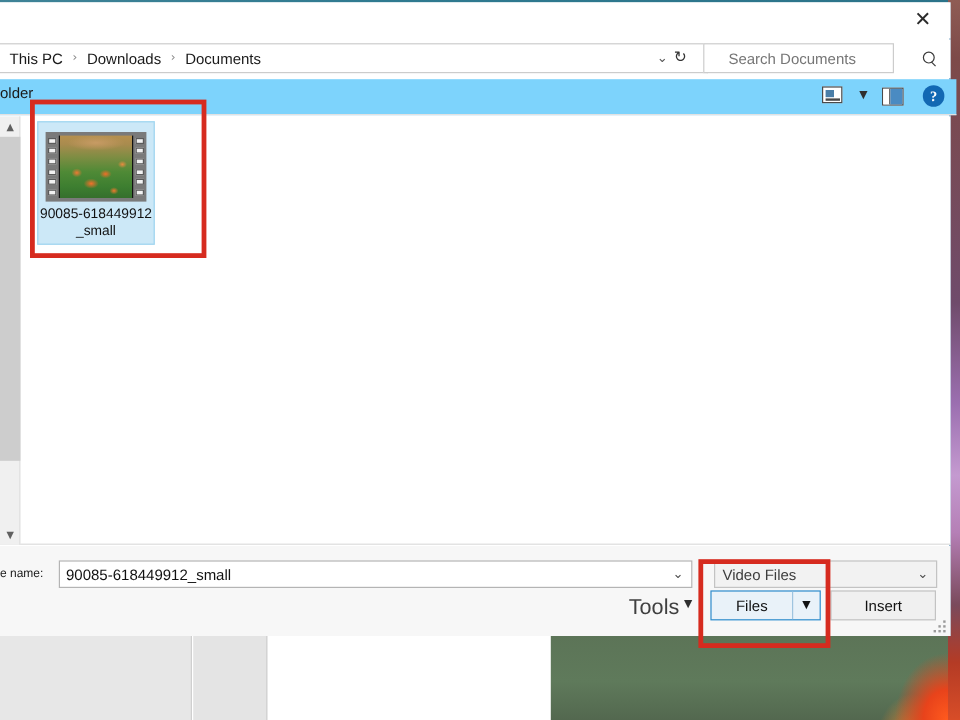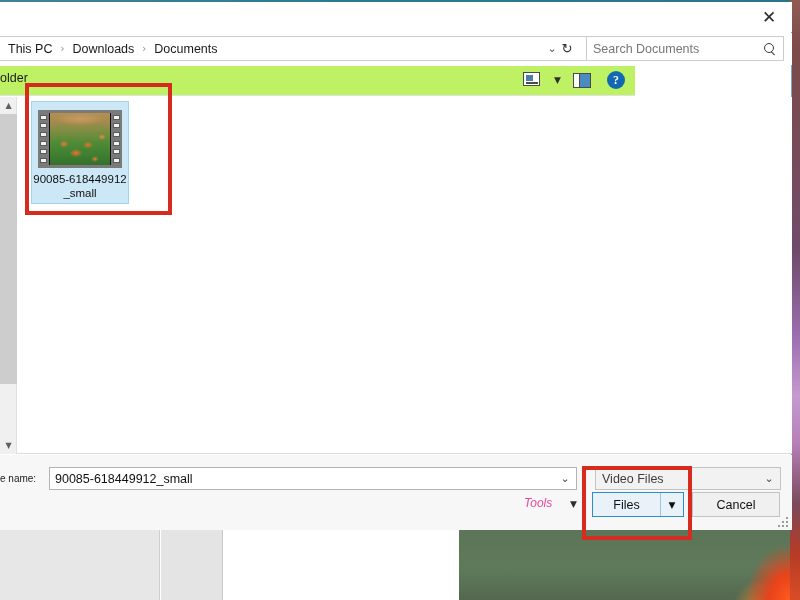--- a/index.html
+++ b/index.html
@@ -135,25 +135,25 @@
     position: absolute;
     left: 554px; top: 34px;
     width: 26px; height: 25px;
     display: flex; align-items: center; justify-content: center;
     font-size: 13px; color: #333;
     font-family: "DejaVu Sans", sans-serif;
   }
   #search-box {
     position: absolute;
     left: 586px; top: 34px;
-    width: 198px; height: 25px;
+    width: 159px; height: 25px;
     border: 1px solid #cccccc;
     background: #ffffff;
     display: flex; align-items: center;
-    padding: 0 6px;
+    padding: 0 20px;
     justify-content: space-between;
   }
   #search-input {
     flex: 1;
     border: none; outline: none;
     font-family: "Liberation Sans", sans-serif;
     font-size: 12.5px;
     color: #6d6d6d;
     background: transparent;
   }
@@ -178,22 +178,22 @@
     width: 5px; height: 1.3px;
     background: #3a3a3a;
     transform: rotate(45deg);
     transform-origin: left center;
   }
 
   
   #toolbar-row {
     position: absolute;
     left: 0; top: 64px;
-    width: 635px; height: 30px;
-    background: #bef264;
+    width: 797px; height: 30px;
+    background: #7dd3fc;
     border-bottom: 1px solid #e2e2e2;
   }
   #new-folder-button {
     position: absolute;
     left: 0; top: 5px;
     font-size: 12.5px;
     color: #1a1a1a;
     white-space: nowrap;
   }
   #view-mode-button {
@@ -417,24 +417,23 @@
   #filetype-caret {
     width: 22px;
     display: flex; align-items: center; justify-content: center;
     font-size: 11px; color: #4a4a4a;
     font-family: "DejaVu Sans", sans-serif;
   }
 
   #tools-button {
     position: absolute;
     left: 524px; top: 494px;
-    font-size: 12px;
-    color: #ec4899;
+    font-size: 18px;
+    color: #404040;
     z-index: 30;
-    font-style: italic;
   }
   #tools-caret {
     position: absolute;
     left: 570px; top: 497px;
     font-size: 9px; color: #2f2f2f;
     font-family: "DejaVu Sans", sans-serif;
     z-index: 30;
   }
   #insert-button-group {
     position: absolute;
@@ -582,21 +581,21 @@
   </div>
 
   <div id="tools-button">Tools</div>
   <div id="tools-caret">▼</div>
 
   <div id="insert-button-group">
     <div id="insert-button">Files</div>
     <div id="insert-dropdown">▼</div>
   </div>
 
-  <div id="cancel-button">Cancel</div>
+  <div id="cancel-button">Insert</div>
 
   <div id="resize-grip">
     <span class="grip-dot" style="right:0px;bottom:0px;"></span>
     <span class="grip-dot" style="right:4px;bottom:0px;"></span>
     <span class="grip-dot" style="right:8px;bottom:0px;"></span>
     <span class="grip-dot" style="right:0px;bottom:4px;"></span>
     <span class="grip-dot" style="right:4px;bottom:4px;"></span>
     <span class="grip-dot" style="right:0px;bottom:8px;"></span>
   </div>
 

